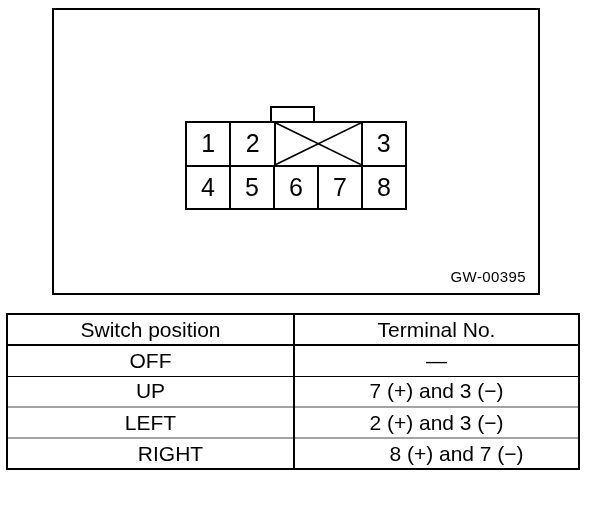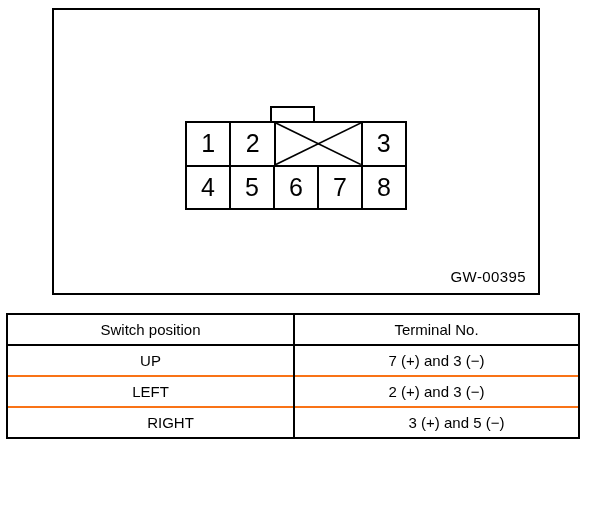--- a/index.html
+++ b/index.html
@@ -120,21 +120,21 @@
     border-collapse: collapse;
     table-layout: fixed;
     background: #ffffff;
   }
   #spec-table td, #spec-table th {
     border: 1px solid #000000;
     height: 31px;
     text-align: center;
     vertical-align: middle;
     font-family: "Liberation Sans", sans-serif;
-    font-size: 15px;
+    font-size: 21px;
     font-weight: 400;
     padding: 0 4px;
     box-sizing: border-box;
     background: #ffffff;
   }
   #spec-table thead th {
     border-top: 2px solid #000000;
     border-bottom: 2px solid #000000;
   }
   #spec-table thead th.col-left,
@@ -145,21 +145,21 @@
   }
   #spec-table thead th.col-right,
   #spec-table tbody td.col-right {
     border-right: 2px solid #000000;
   }
   #spec-table tbody tr:last-child td {
     border-bottom: 2px solid #000000;
     padding-left: 44px;
   }
   #spec-table tbody tr.thick-top td {
-    border-top: 2px solid #f97316;
+    border-top: 2px solid #a3a3a3;
   }
 </style>
 </head>
 <body>
 
 <div id="diagram-panel">
 
   <div id="connector">
 
     <div id="connector-tab"></div>
@@ -211,25 +211,29 @@
 
 <table id="spec-table">
   <thead>
     <tr>
       <th class="col-left">Switch position</th>
       <th class="col-right">Terminal No.</th>
     </tr>
   </thead>
   <tbody>
     <tr>
+      <td class="col-left">OFF</td>
+      <td class="col-right">—</td>
+    </tr>
+    <tr>
       <td class="col-left">UP</td>
       <td class="col-right">7 (+) and 3 (−)</td>
     </tr>
     <tr class="thick-top">
       <td class="col-left">LEFT</td>
       <td class="col-right">2 (+) and 3 (−)</td>
     </tr>
     <tr class="thick-top">
       <td class="col-left">RIGHT</td>
-      <td class="col-right">3 (+) and 5 (−)</td>
+      <td class="col-right">8 (+) and 7 (−)</td>
     </tr>
   </tbody>
 </table>
 
 </body></html>

